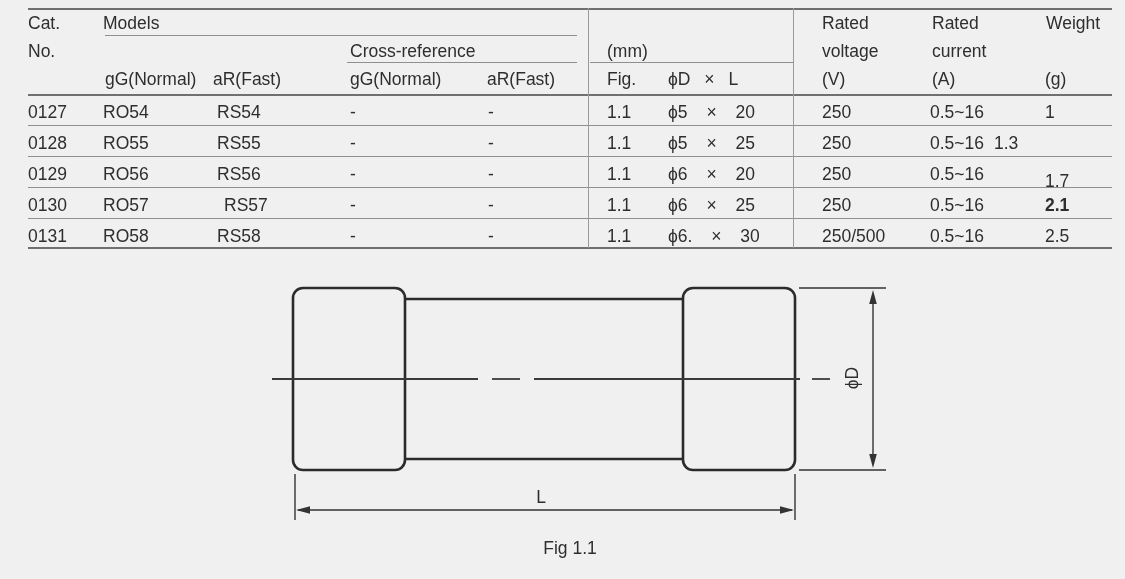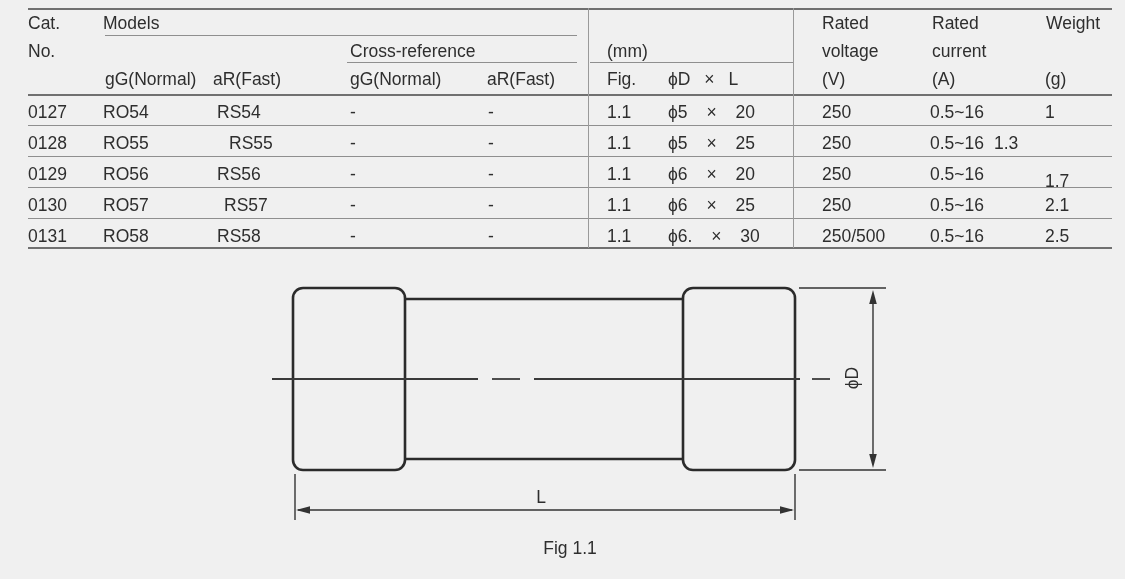--- a/index.html
+++ b/index.html
@@ -68,21 +68,21 @@
   <span class="t" style="left:350px;top:102px;">-</span>
   <span class="t" style="left:488px;top:102px;">-</span>
   <span class="t" style="left:607px;top:102px;">1.1</span>
   <span class="t dxl" style="left:668px;top:102px;">ϕ5 × 20</span>
   <span class="t" style="left:822px;top:102px;">250</span>
   <span class="t" style="left:930px;top:102px;">0.5~16</span>
   <span class="t" style="left:1045px;top:102px;">1</span>
 
   <span class="t" style="left:28px;top:133px;">0128</span>
   <span class="t" style="left:103px;top:133px;">RO55</span>
-  <span class="t" style="left:229px;top:133px;text-align:center;">RS55</span>
+  <span class="t" style="left:217px;top:133px;text-align:center;">RS55</span>
   <span class="t" style="left:350px;top:133px;">-</span>
   <span class="t" style="left:488px;top:133px;">-</span>
   <span class="t" style="left:607px;top:133px;">1.1</span>
   <span class="t dxl" style="left:668px;top:133px;">ϕ5 × 25</span>
   <span class="t" style="left:822px;top:133px;">250</span>
   <span class="t" style="left:930px;top:133px;">0.5~16</span>
   <span class="t" style="left:994px;top:133px;">1.3</span>
 
   <span class="t" style="left:28px;top:164px;">0129</span>
   <span class="t" style="left:103px;top:164px;">RO56</span>
@@ -97,21 +97,21 @@
 
   <span class="t" style="left:28px;top:195px;">0130</span>
   <span class="t" style="left:103px;top:195px;">RO57</span>
   <span class="t" style="left:224px;top:195px;">RS57</span>
   <span class="t" style="left:350px;top:195px;">-</span>
   <span class="t" style="left:488px;top:195px;">-</span>
   <span class="t" style="left:607px;top:195px;">1.1</span>
   <span class="t dxl" style="left:668px;top:195px;">ϕ6 × 25</span>
   <span class="t" style="left:822px;top:195px;">250</span>
   <span class="t" style="left:930px;top:195px;">0.5~16</span>
-  <span class="t" style="left:1045px;top:195px;">2.1</span>
+  <span class="t" style="left:1045px;top:195px;font-weight:bold;">2.1</span>
 
   <span class="t" style="left:28px;top:226px;">0131</span>
   <span class="t" style="left:103px;top:226px;">RO58</span>
   <span class="t" style="left:217px;top:226px;">RS58</span>
   <span class="t" style="left:350px;top:226px;">-</span>
   <span class="t" style="left:488px;top:226px;">-</span>
   <span class="t" style="left:607px;top:226px;">1.1</span>
   <span class="t dxl" style="left:668px;top:226px;">ϕ6. × 30</span>
   <span class="t" style="left:822px;top:226px;">250/500</span>
   <span class="t" style="left:930px;top:226px;">0.5~16</span>

